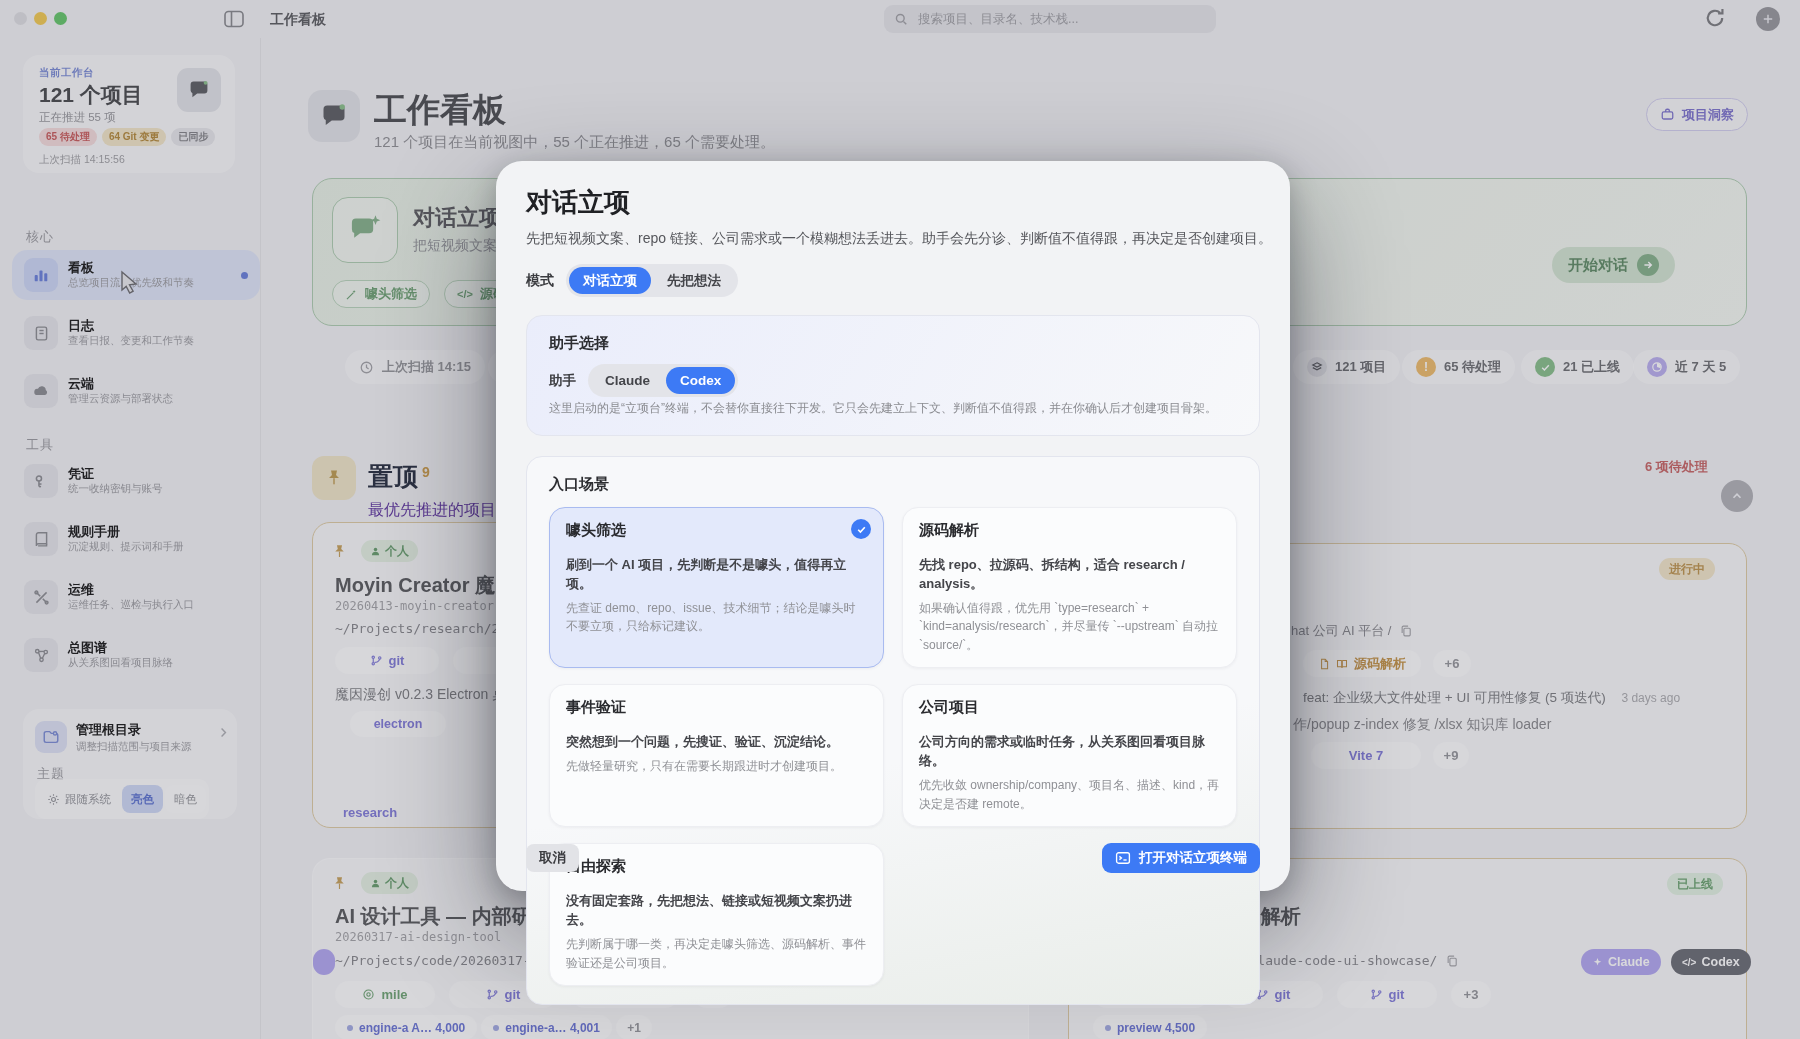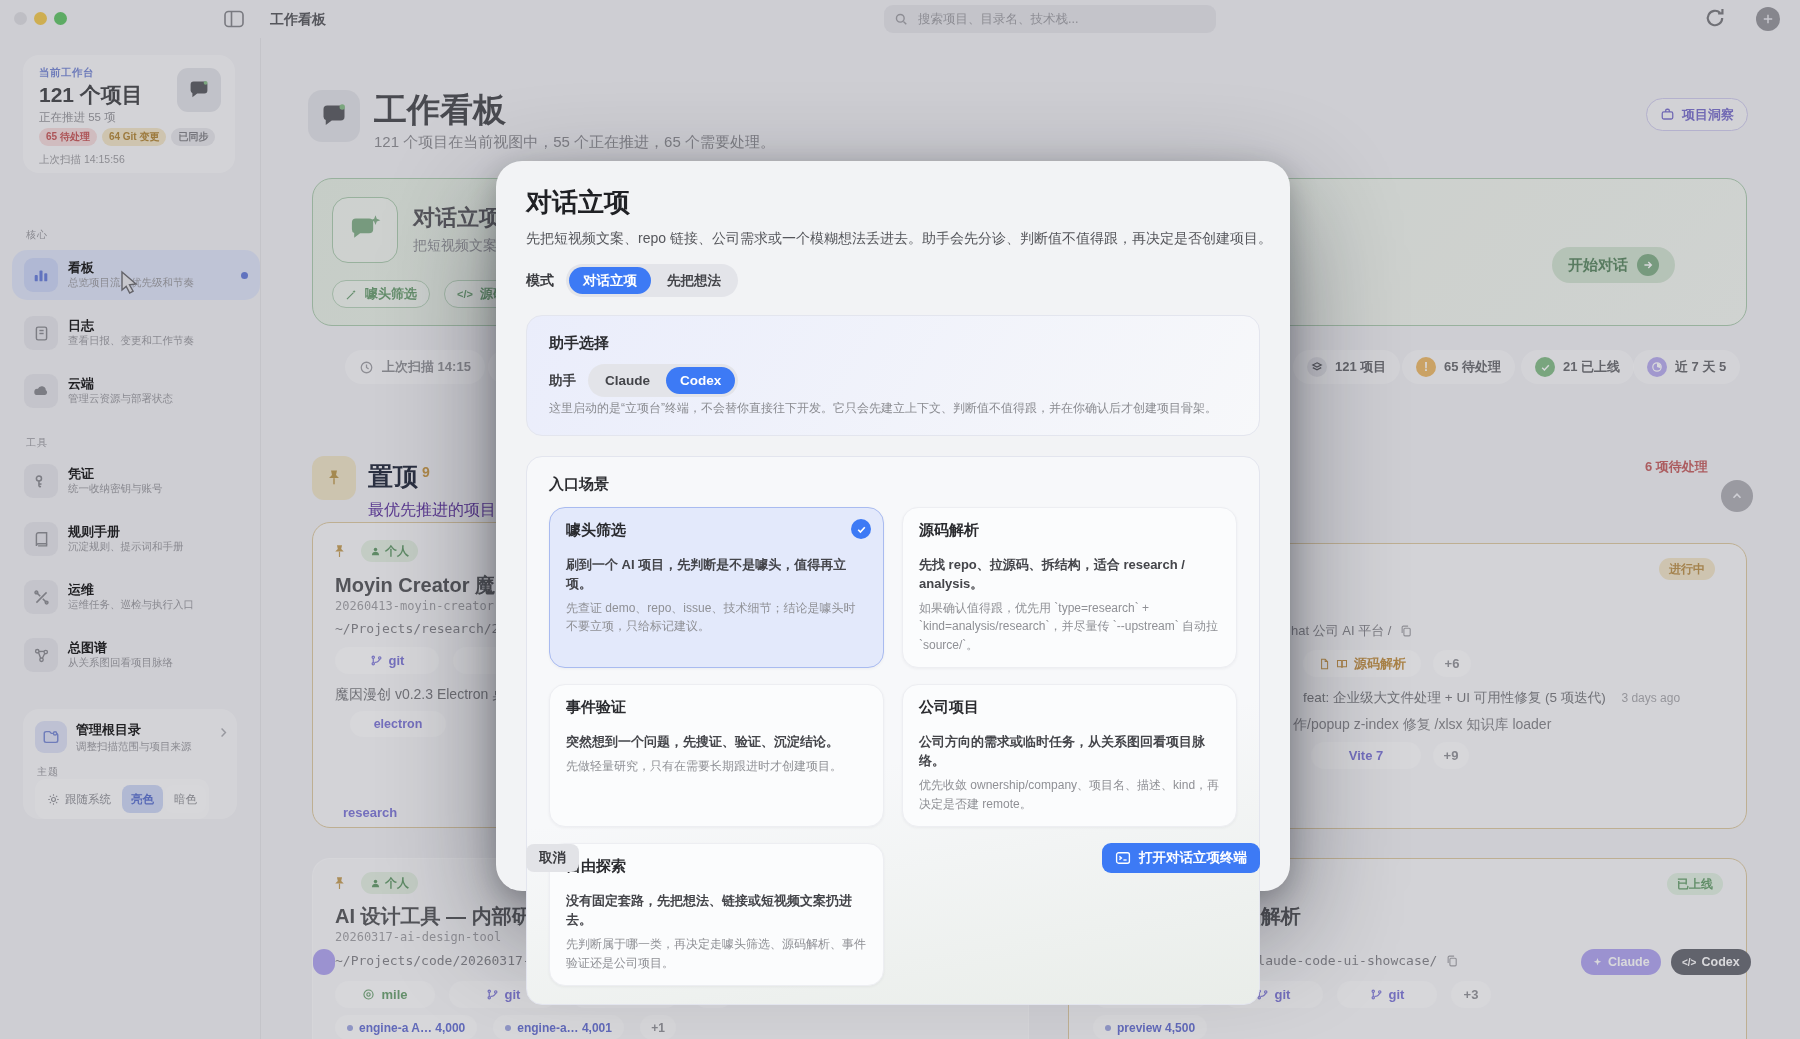--- a/index.html
+++ b/index.html
@@ -14,21 +14,21 @@
   .search{display:flex;align-items:center;gap:8px;background:#e3e3e8;border-radius:9px;height:28px;padding:0 10px;border:none}
   .search input{border:none;background:transparent;outline:none;font-size:12.5px;color:#6f7074;width:270px;font-family:inherit}
   .search input::placeholder{color:#97979c}
   
   .panelCard{background:rgba(255,255,255,.55);border-radius:16px}
   .eyebrow{font-size:10.5px;font-weight:700;color:#6e80d2;letter-spacing:.5px}
   .wsTitle{font-size:21px;font-weight:800;color:#35363a}
   .wsSub{font-size:11.5px;color:#8d8d92}
   .miniBadge{display:inline-flex;align-items:center;height:18px;padding:0 7px;border-radius:999px;font-size:10px;font-weight:700}
   .wsScan{font-size:10.5px;color:#96969a}
-  .secLabel{font-size:10px;color:#919196;letter-spacing:1px}
+  .secLabel{font-size:13px;color:#919196;letter-spacing:1px}
   .navItem{display:flex;align-items:center;gap:10px;height:50px;border-radius:15px;padding:0 12px}
   .navItem.active{background:#dde4f8}
   .navIco{width:34px;height:34px;border-radius:9px;background:#e4e4e9;display:flex;align-items:center;justify-content:center;color:#808187;flex:none}
   .navItem.active .navIco{background:#c8d3f5;color:#5b74d8}
   .navTit{font-size:13px;font-weight:700;color:#000000;line-height:1.2}
   .navDesc{font-size:10.5px;color:#939398;line-height:1.3}
   .dotBlue{width:7px;height:7px;border-radius:50%;background:#5b74d8;margin-left:auto}
   .segWrap{display:flex;align-items:center;background:rgba(255,255,255,.55);border-radius:11px;height:34px;padding:3px;gap:2px}
   .segBtn{display:flex;align-items:center;justify-content:center;gap:5px;height:28px;border-radius:8px;font-size:11.5px;color:#8a8b90;padding:0 9px}
   .segBtn.on{background:#c9d4f4;color:#4d66cc;font-weight:700}
@@ -574,21 +574,21 @@
                   <circle cx="5" cy="5" r="1.8"></circle>
                   <circle cx="5" cy="15" r="1.8"></circle>
                   <circle cx="15" cy="6" r="1.8"></circle>
                   <path d="M5 7v6M15 8a9 9 0 0 1-8 5"></path>
                 </svg>
               </span>
             <span>git</span>
           </span>
           <span class="chip" style="width:40px">+2</span>
         </div>
-        <div class="abs" style="left:22px;top:156px;display:flex;gap:16px">
+        <div class="abs" style="left:22px;top:156px;display:flex;gap:4px">
           <span class="chip blue" style="height:25px;font-size:12px;padding:0 12px">
             <span style="width:6px;height:6px;border-radius:50%;background:#9aa2e0"></span>
             <span>engine-a A… 4,000</span>
           </span>
           <span class="chip blue" style="height:25px;font-size:12px;padding:0 12px">
             <span style="width:6px;height:6px;border-radius:50%;background:#9aa2e0"></span>
             <span>engine-a… 4,001</span>
           </span>
           <span class="chip" style="width:36px;height:25px;font-size:12px">+1</span>
         </div>

